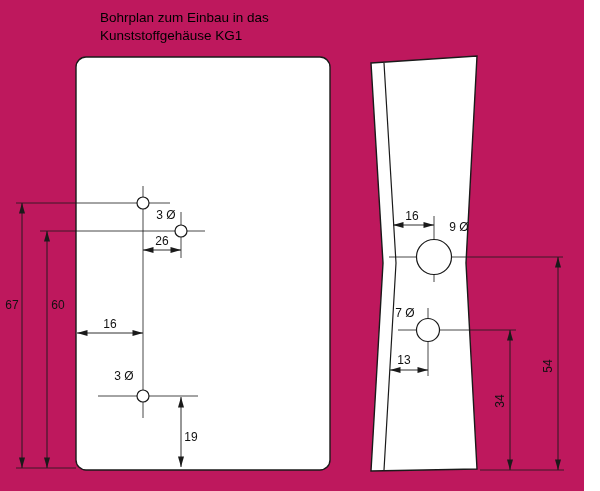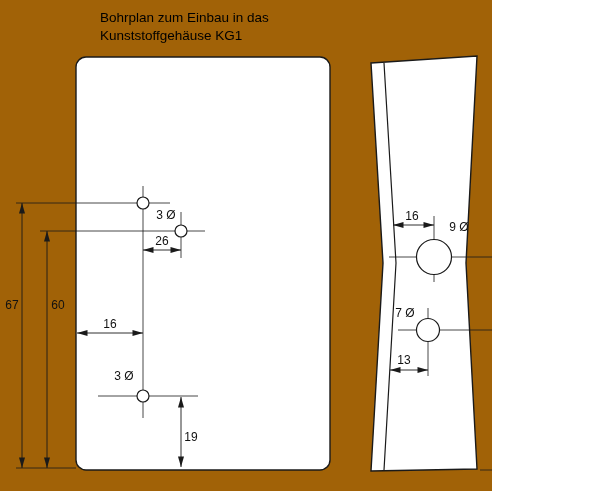--- a/index.html
+++ b/index.html
@@ -2,23 +2,23 @@
 <html><head>
 <meta charset="utf-8">
 <style>
   html, body {
     margin: 0;
     padding: 0;
     background: #ffffff;
   }
   .canvas {
     position: relative;
-    width: 492px;
+    width: 584px;
     height: 491px;
-    background: #a16207;
+    background: #be185d;
     overflow: hidden;
     font-family: "Liberation Sans", sans-serif;
   }
   svg text {
     font-family: "Liberation Sans", sans-serif;
     font-size: 12px;
     fill: #111111;
   }
   svg text.title {
     font-size: 13.5px;

